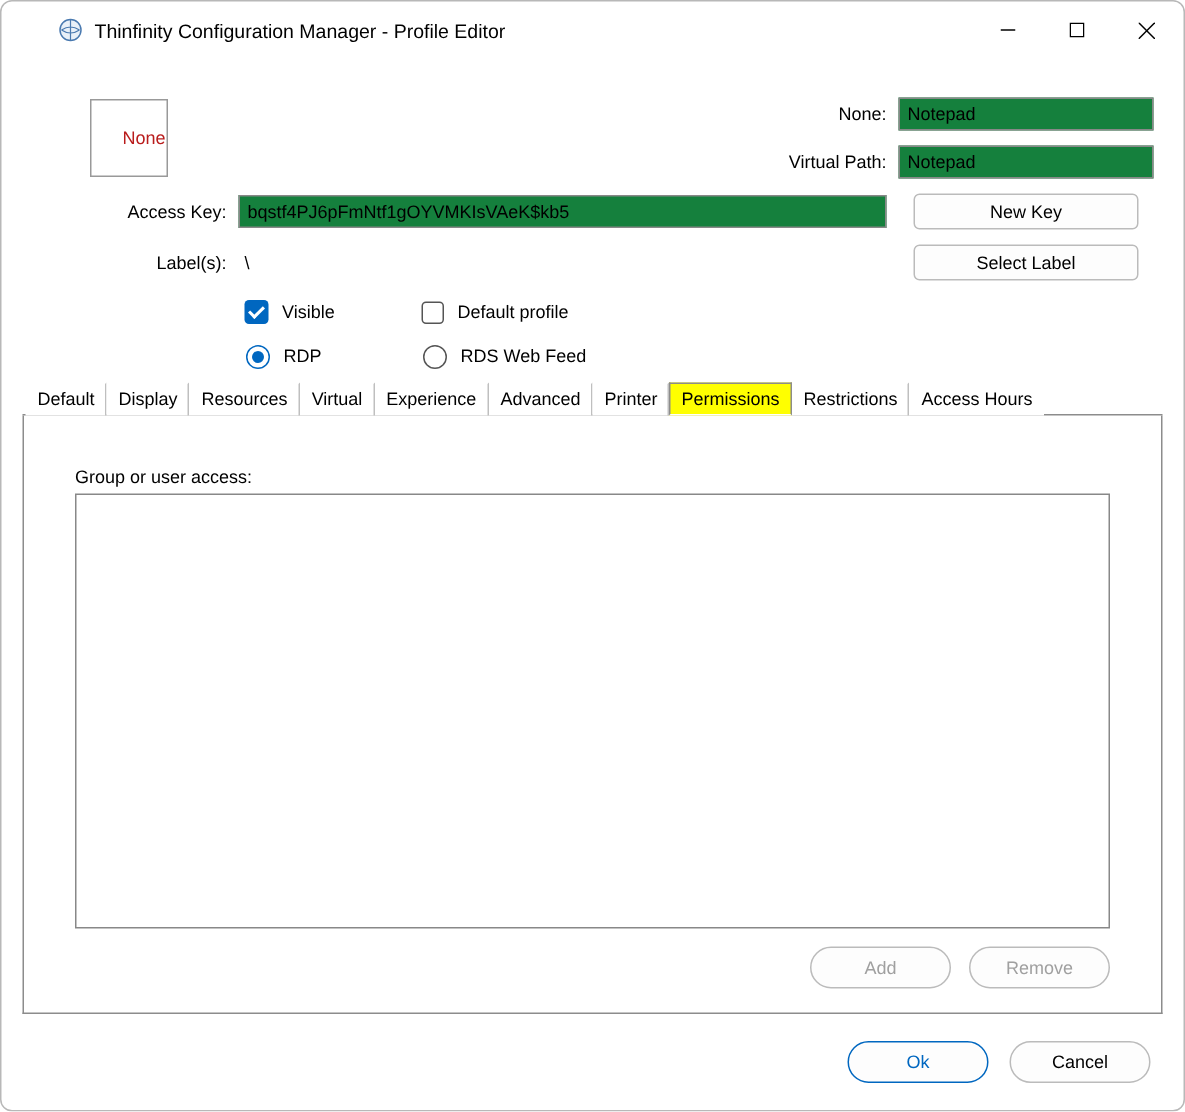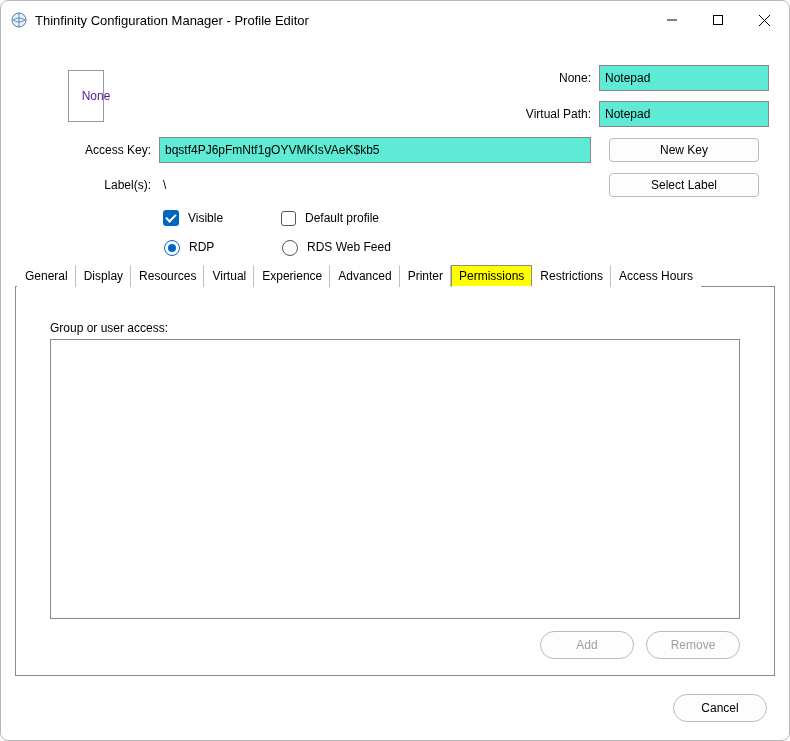--- a/index.html
+++ b/index.html
@@ -18,20 +18,21 @@
       background: #fff;
       display: flex;
       flex-direction: column;
       overflow: hidden;
     }
     .titlebar {
       display: flex;
       align-items: center;
       height: 38px;
       padding: 0 2px 0 10px;
+      margin-left: 28px;
     }
     .titlebar .app-icon {
       width: 16px; height: 16px;
       margin-right: 8px;
       display: inline-flex;
       align-items: center;
       justify-content: center;
     }
     .titlebar .title {
       flex: 1;
@@ -67,34 +68,34 @@
       padding: 18px 6px 0 6px;
     }
     .form-label {
       text-align: right;
       color: #000;
     }
     .text-input {
       width: 100%;
       height: 22px;
       border: 1px solid #888;
-      padding: 12px 5px;
+      padding: 2px 5px;
       font-family: inherit;
       font-size: 12px;
-      background: #5eead4;
+      background: #15803d;
     }
     .icon-box {
-      width: 36px;
+      width: 52px;
       height: 52px;
       border: 1px solid #999;
       display: flex;
       align-items: center;
       justify-content: center;
       font-size: 12px;
-      color: #4c1d95;
+      color: #b91c1c;
       justify-self: center;
       padding-left: 20px;
     }
     .side-btn {
       height: 24px;
       border: 1px solid #bbb;
       border-radius: 4px;
       background: #fdfdfd;
       cursor: pointer;
       font-family: inherit;
@@ -329,21 +330,21 @@
         <input type="radio" name="proto" checked="" style="">
         <span>RDP</span>
       </div>
       <div class="radio-row">
         <input type="radio" name="proto" style="">
         <span>RDS Web Feed</span>
       </div>
     </div>
 
     <div class="tabs">
-      <div class="tab">General</div>
+      <div class="tab">Default</div>
       <div class="tab">Display</div>
       <div class="tab">Resources</div>
       <div class="tab">Virtual</div>
       <div class="tab">Experience</div>
       <div class="tab">Advanced</div>
       <div class="tab">Printer</div>
       <div class="tab active">Permissions</div>
       <div class="tab">Restrictions</div>
       <div class="tab">Access Hours</div>
     </div>
@@ -351,17 +352,18 @@
     <div class="tab-panel">
       <div class="group-label">Group or user access:</div>
       <div class="listbox"></div>
       <div class="panel-buttons">
         <button class="btn" disabled="">Add</button>
         <button class="btn" disabled="">Remove</button>
       </div>
     </div>
 
     <div class="dialog-buttons">
+      <button class="btn primary">Ok</button>
       <button class="btn">Cancel</button>
     </div>
 
   </div>
 </div>
 
 </body></html>

